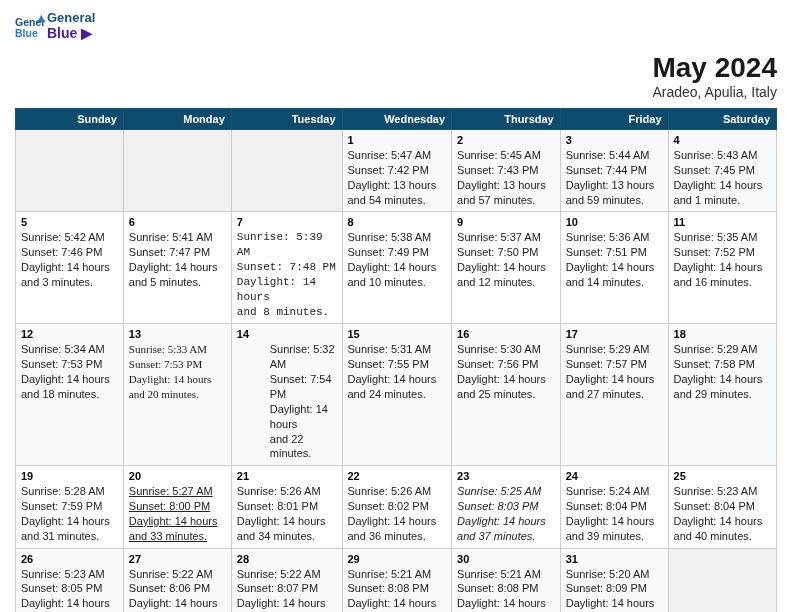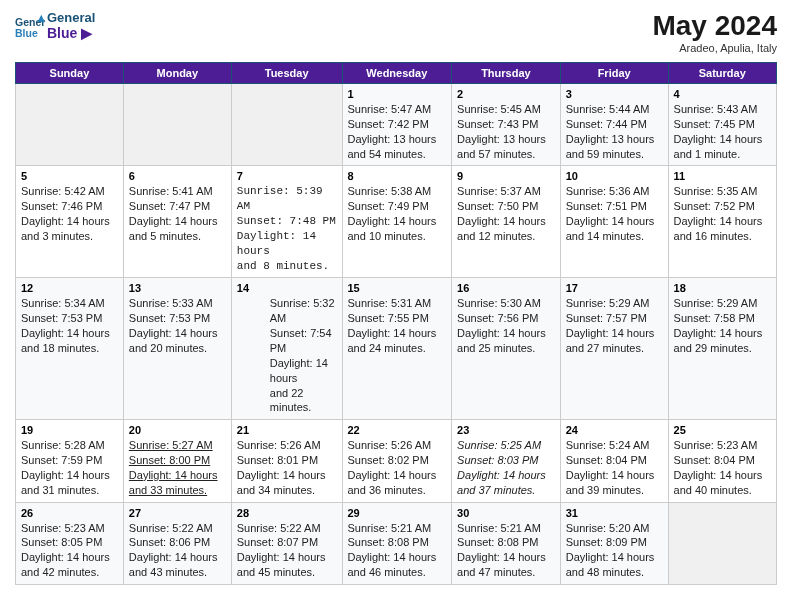--- a/index.html
+++ b/index.html
@@ -25,40 +25,40 @@
     .logo {
       display: flex;
       align-items: center;
     }
     .logo-icon {
       width: 30px;
       height: 30px;
       margin-right: 2px;
     }
     .title-block {
-      text-align: right;
+      margin-top: 42px;
     }
     .month-title {
       font-size: 28px;
       font-weight: bold;
       color: #1a1a1a;
     }
     .location {
-      font-size: 11px;
+      font-size: 14px;
       color: #333;
     }
     .calendar-table {
       width: 100%;
       border-collapse: collapse;
       font-size: 10px;
     }
     .calendar-table thead tr th {
-      background: #4c1d95;
+      background: #0c4a6e;
       color: #fff;
-      text-align: center;
+      text-align: right;
       padding: 4px 6px;
       font-size: 11px;
       font-weight: bold;
       border: 1px solid #1a5276;
     }
     .calendar-table tbody tr td {
       border: 1px solid #ccc;
       vertical-align: top;
       padding: 4px 5px;
       width: 113px;
@@ -207,21 +207,21 @@
         <tr>
           <td>
             <span class="day-num">12</span>
             <div class="day-info" style="white-space: pre-line;">Sunrise: 5:34 AM
 Sunset: 7:53 PM
 Daylight: 14 hours
 and 18 minutes.</div>
           </td>
           <td>
             <span class="day-num">13</span>
-            <div class="day-info" style="white-space: pre-line;">Sunrise: 5:33 AM
+            <div class="day-info" style="white-space: pre-line; font-family: Liberation Serif, serif;">Sunrise: 5:33 AM
 Sunset: 7:53 PM
 Daylight: 14 hours
 and 20 minutes.</div>
           </td>
           <td>
             <span class="day-num">14</span>
             <div class="day-info" style="white-space: pre-line; margin-left: 33px;">Sunrise: 5:32 AM
 Sunset: 7:54 PM
 Daylight: 14 hours
 and 22 minutes.</div>

